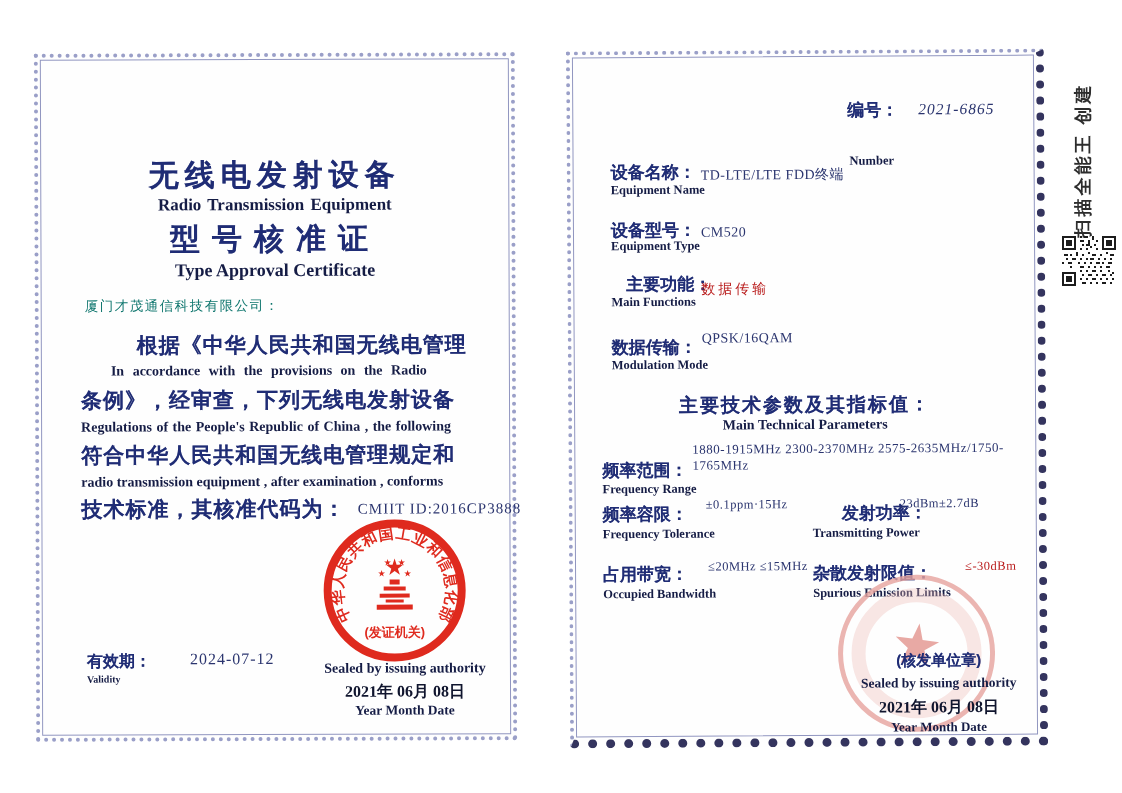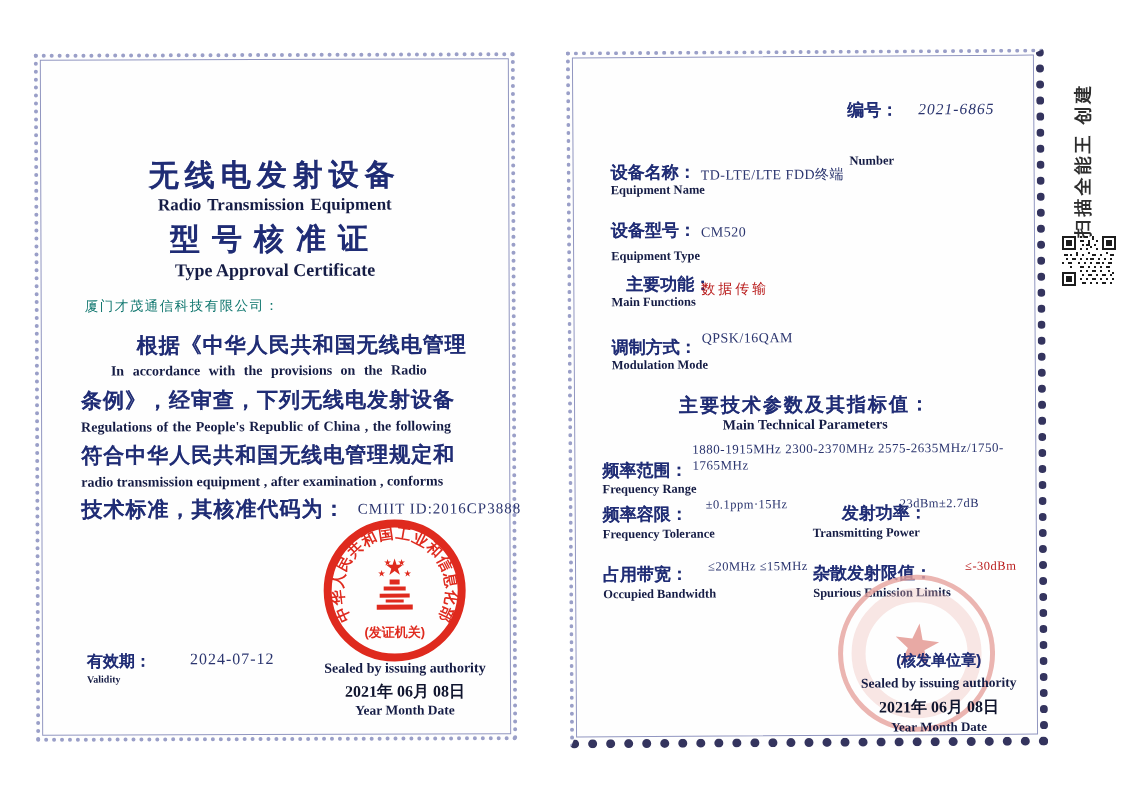--- a/index.html
+++ b/index.html
@@ -97,27 +97,27 @@
     <div class="abs cn lbl" style="top:45px;left:277px;">编号：</div>
     <div class="abs en sublbl" style="top:68px;left:279px;margin-top:32px;">Number</div>
     <div class="abs val" style="top:47px;left:348px;font-size:15.5px;letter-spacing:1px;font-style:italic;">2021-6865</div>
 
     <div class="abs cn lbl" style="top:106px;left:40px;">设备名称：</div>
     <div class="abs val" style="top:112px;left:130px;font-size:14px;">TD-LTE/LTE FDD终端</div>
     <div class="abs en sublbl" style="top:128px;left:40px;">Equipment Name</div>
 
     <div class="abs cn lbl" style="top:164px;left:40px;">设备型号：</div>
     <div class="abs val" style="top:170px;left:130px;font-size:14px;">CM520</div>
-    <div class="abs en sublbl" style="top:194px;left:40px;">Equipment Type</div>
+    <div class="abs en sublbl" style="top:184px;left:40px;">Equipment Type</div>
 
     <div class="abs cn lbl" style="top:218px;left:40px;margin-left:15px;">主要功能：</div>
     <div class="abs val faded" style="top:226px;left:130px;font-size:14px;letter-spacing:3px;">数据传输</div>
     <div class="abs en sublbl" style="top:240px;left:40px;">Main Functions</div>
 
-    <div class="abs cn lbl" style="top:281px;left:40px;">调制方式：</div>
+    <div class="abs cn lbl" style="top:281px;left:40px;">数据传输：</div>
     <div class="abs val" style="top:276px;left:130px;font-size:14px;">QPSK/16QAM</div>
     <div class="abs en sublbl" style="top:303px;left:40px;">Modulation Mode</div>
 
     <div class="abs ctr cn" style="top:338px;font-size:19px;letter-spacing:2px;">主要技术参数及其指标值：</div>
     <div class="abs ctr en" style="top:363px;font-size:14px;">Main Technical Parameters</div>
 
     <div class="abs val" style="top:387px;left:120px;font-size:13px;">1880-1915MHz 2300-2370MHz 2575-2635MHz/1750-1765MHz</div>
     <div class="abs cn lbl" style="top:404px;left:30px;">频率范围：</div>
     <div class="abs en sublbl" style="top:427px;left:30px;">Frequency Range</div>
 

